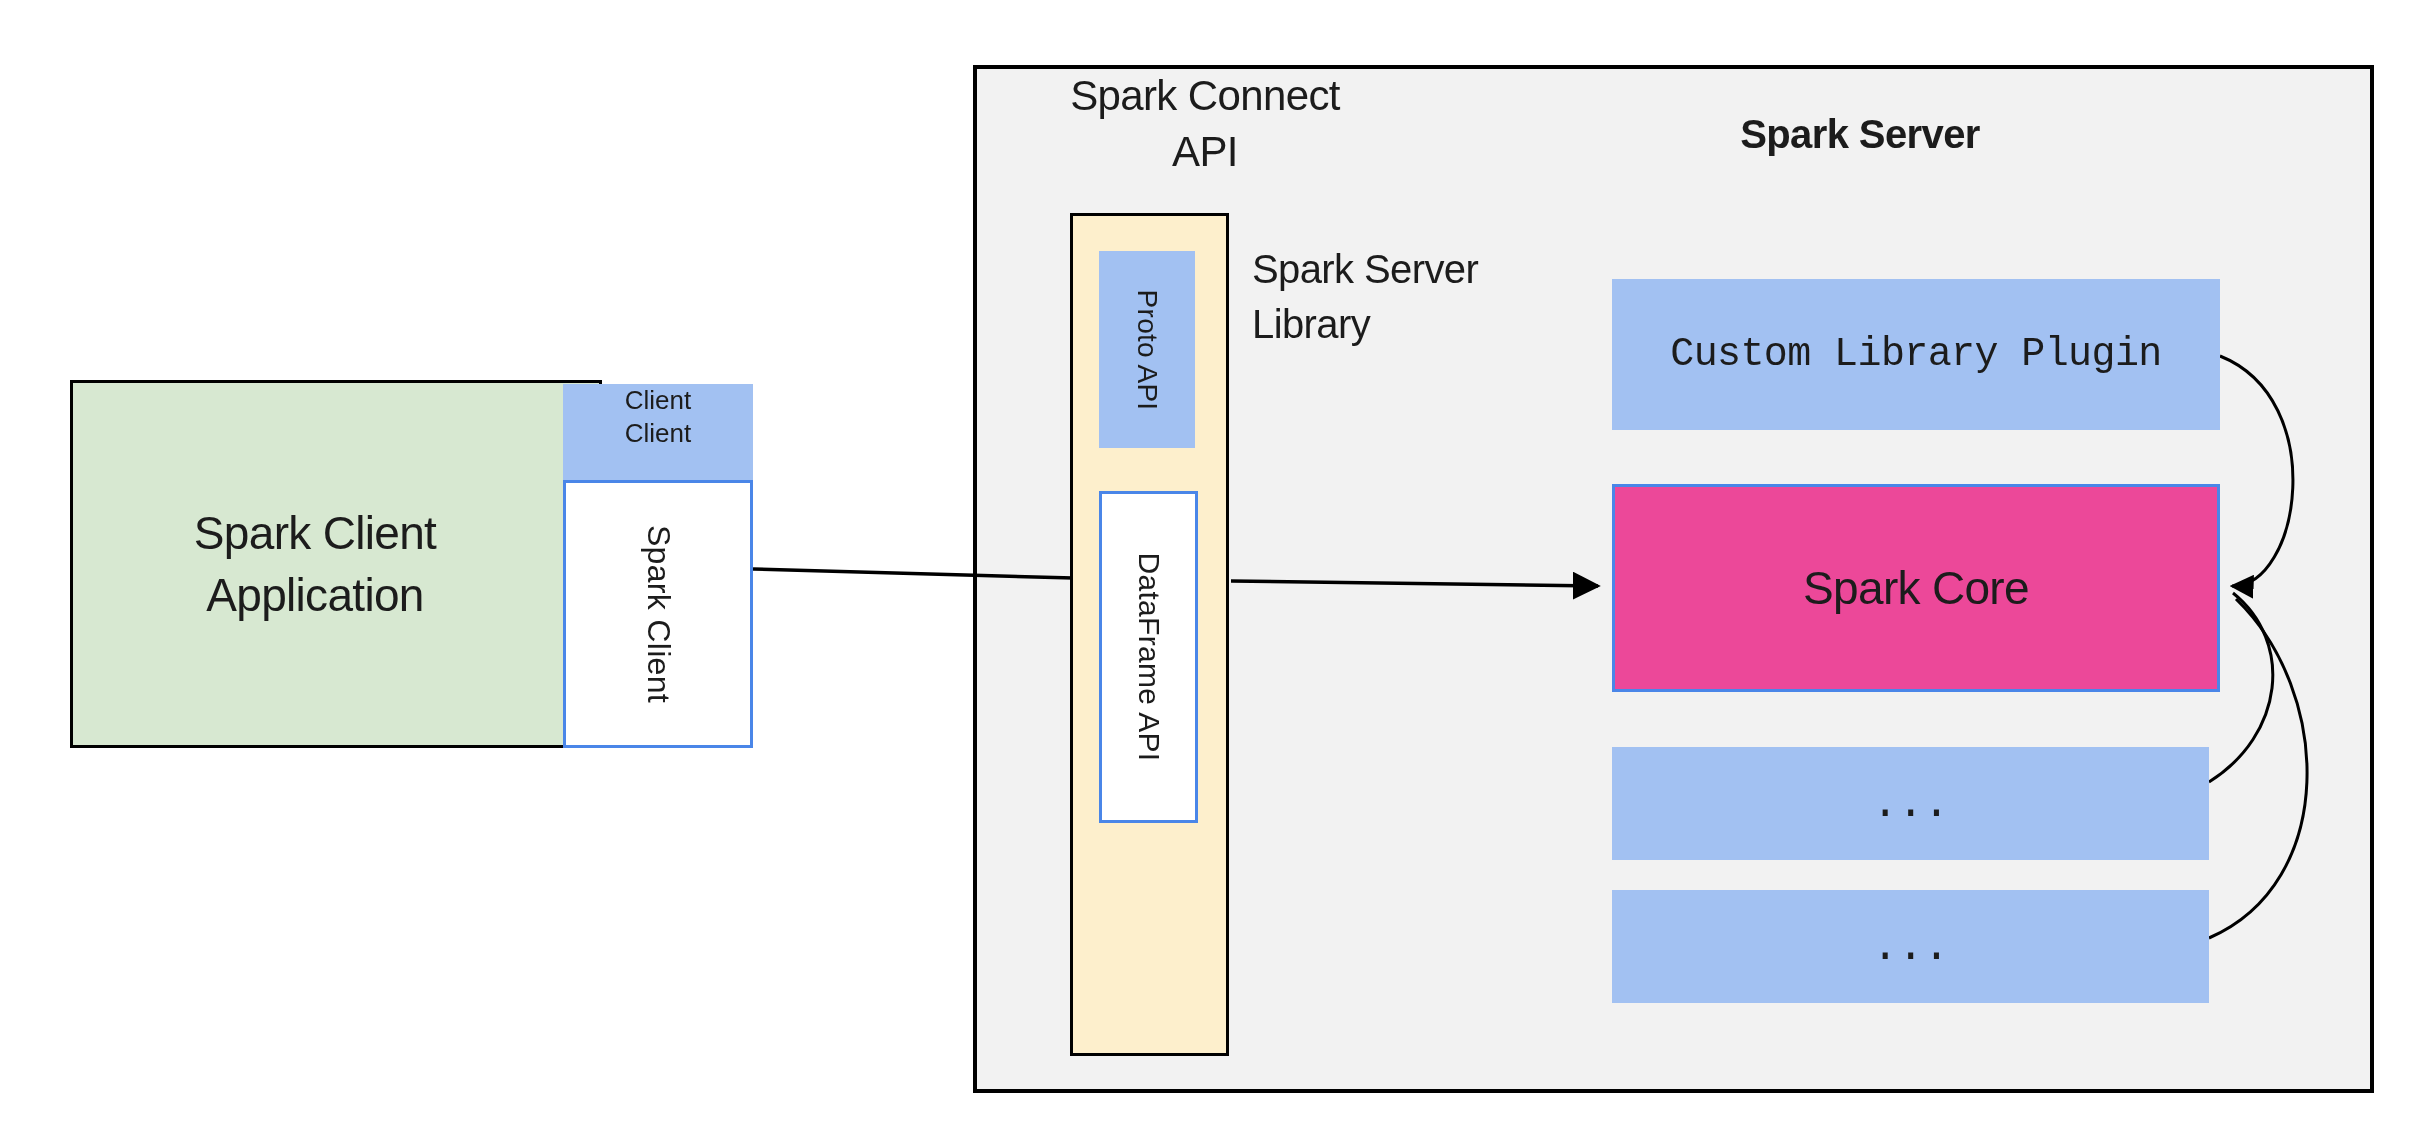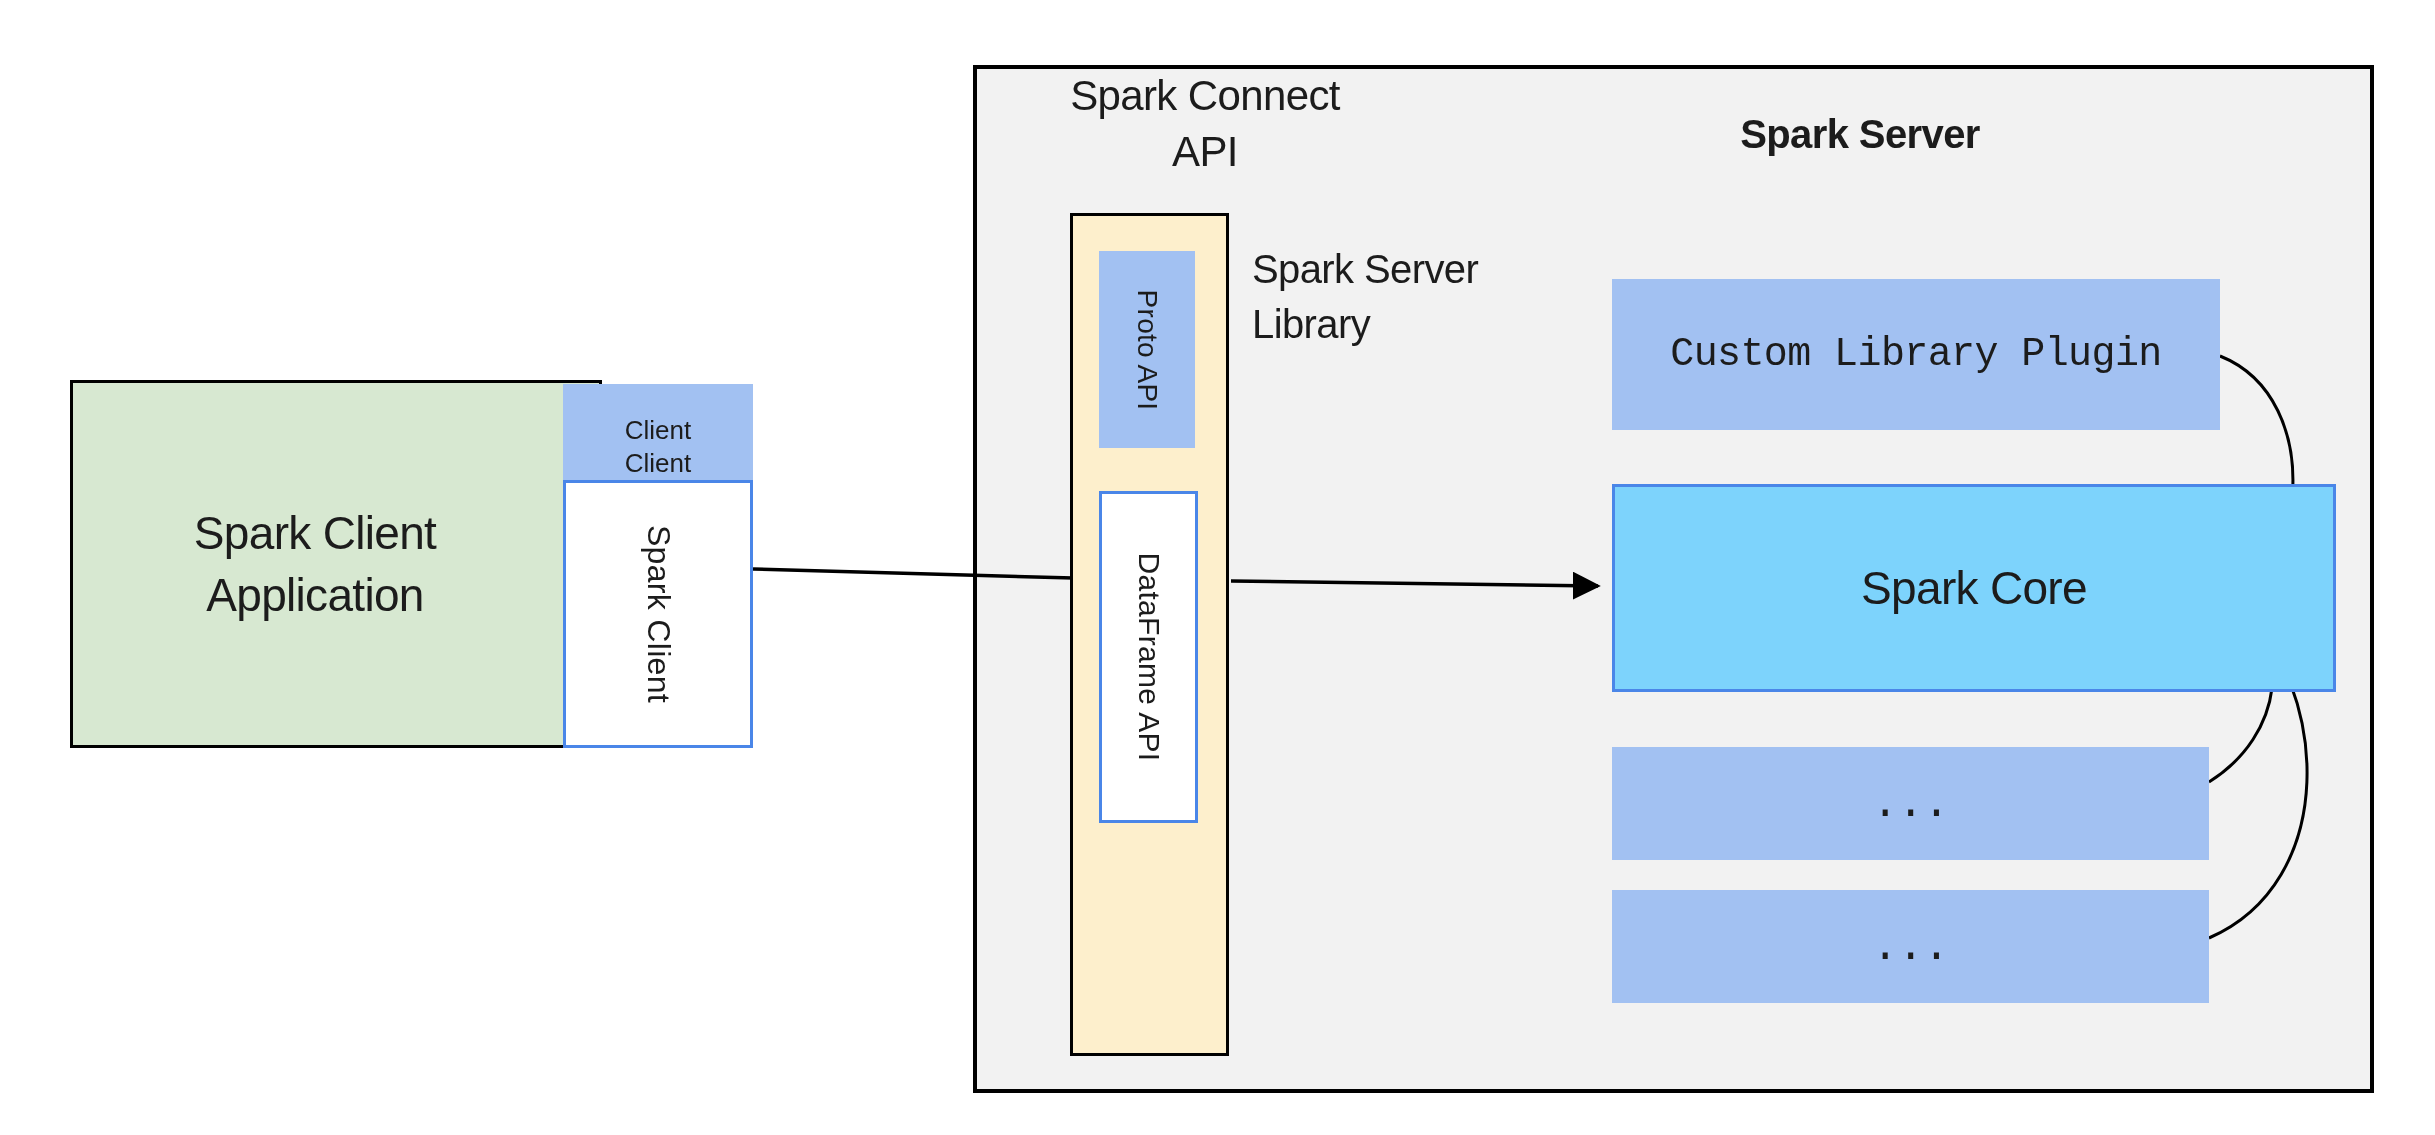--- a/index.html
+++ b/index.html
@@ -43,39 +43,39 @@
   }
   .vtext{
     position:absolute;top:50%;left:50%;
     transform:translate(-50%,-50%) rotate(90deg);
     white-space:nowrap;letter-spacing:0.01em;
   }
   
   .blue-bar{background:#a2c1f2;z-index:3;display:flex;align-items:center;justify-content:center;letter-spacing:-0.015em;font-family:Liberation Mono, monospace;}
   .clp-box{left:1612px;top:279px;width:608px;height:151px;font-size:40px;}
   .core-box{
-    left:1612px;top:484px;width:724px;height:208px;
-    background:#7dd3fc;border:3.5px solid #4a86e8;z-index:3;
+    left:1612px;top:484px;width:608px;height:208px;
+    background:#ec4899;border:3.5px solid #4a86e8;z-index:3;
     display:flex;align-items:center;justify-content:center;
     font-size:46px;letter-spacing:-0.015em;
   }
   .slot1-box{left:1612px;top:747px;width:597px;height:113px;font-size:44px;}
   .slot2-box{left:1612px;top:890px;width:597px;height:113px;font-size:44px;}
   
   .client-app-box{
     left:70px;top:380px;width:532px;height:368px;
     background:#d7e8d1;border:3px solid #000;z-index:3;
     display:flex;align-items:center;justify-content:center;
     text-align:center;font-size:46px;line-height:62px;
     padding-right:42px;letter-spacing:-0.015em;
   }
   .client-pkg-box{
     left:563px;top:384px;width:190px;height:96px;
     background:#a2c1f2;z-index:4;
-    display:flex;align-items:flex-end;justify-content:center;
+    display:flex;align-items:flex-start;justify-content:center;
     text-align:center;font-size:26px;line-height:33px;
   }
   .spark-client-box{
     left:563px;top:480px;width:190px;height:268px;
     background:#ffffff;border:3px solid #4a86e8;z-index:4;
     font-size:32px;
   }
   .proto-box{font-size:28px;}
   .dataframe-box{font-size:30px;}
   #arrows{left:0;top:0;z-index:2;}

